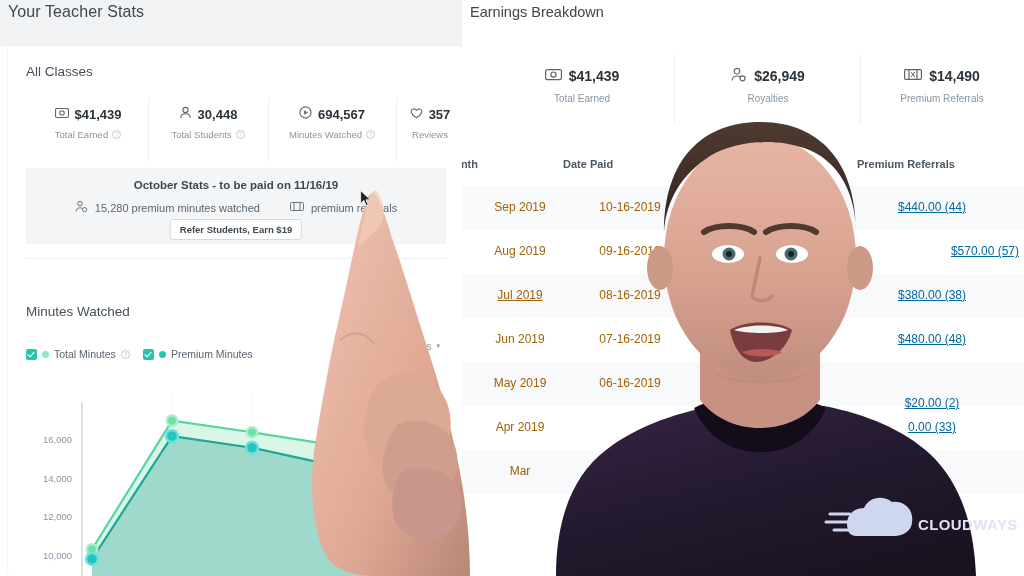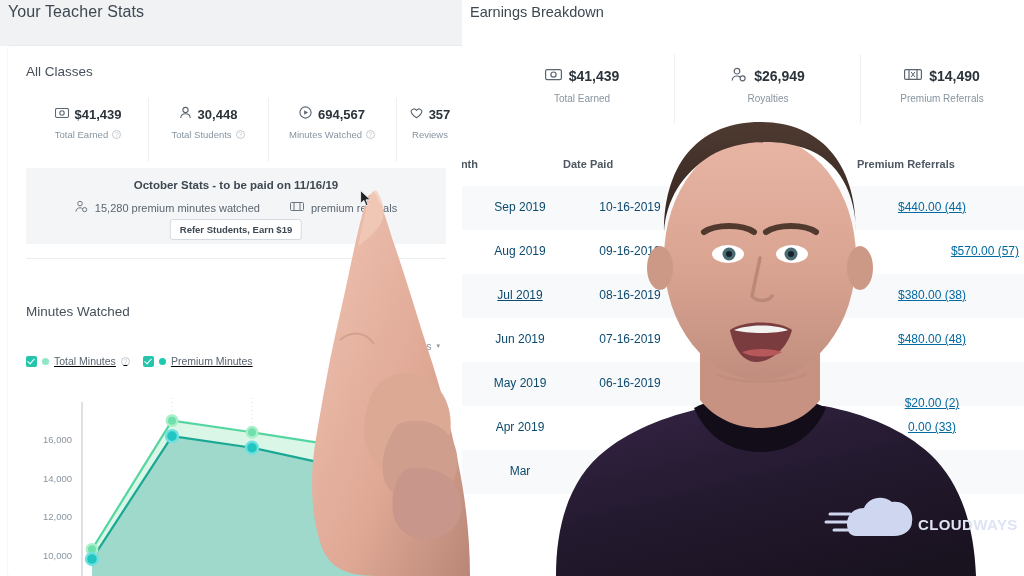--- a/index.html
+++ b/index.html
@@ -80,22 +80,22 @@
 
   
   .mw-divider {
     position:absolute; left:18px; top:212px; width:420px; height:1px;
     background:#eceef0;
   }
   .mw-title {
     position:absolute; left:18px; top:258px; font-size:13.5px; color:#44515d;
   }
   .legend-row {
-    position:absolute; left:18px; top:305px; width:420px; height:20px;
-    display:flex; align-items:center; gap:13px;text-decoration:underline;
+    position:absolute; left:18px; top:298px; width:420px; height:20px;
+    display:flex; align-items:center; gap:13px;
   }
   .legend-item { display:flex; align-items:center; gap:5px; }
   .lg-check {
     width:11px; height:11px; border-radius:2px; background:#25c4ac;
     position:relative;
   }
   .lg-check::after {
     content:""; position:absolute; left:3px; top:1px;
     width:3px; height:6px; border:solid #fff; border-width:0 1.5px 1.5px 0;
     transform:rotate(42deg);
@@ -141,21 +141,21 @@
   }
   .th {
     position:absolute; top:8px; font-size:11px; font-weight:bold;
     color:#4d5862; text-align:left;
   }
   .tr {
     position:relative; height:44px;
   }
   .tr.alt { background:#f8f9fa; }
   .td {
-    position:absolute; top:14px; font-size:12px; color:#0c4a6e;
+    position:absolute; top:14px; font-size:12px; color:#a16207;
     text-align:center;
   }
   .td.link { text-decoration:underline; color:#0369a1; }
 
   
   .person { position:absolute; left:0; top:0; width:1024px; height:576px;
             pointer-events:none; }
 
   .cursor { position:absolute; left:360px; top:190px; width:12px; height:17px; }
 </style>

